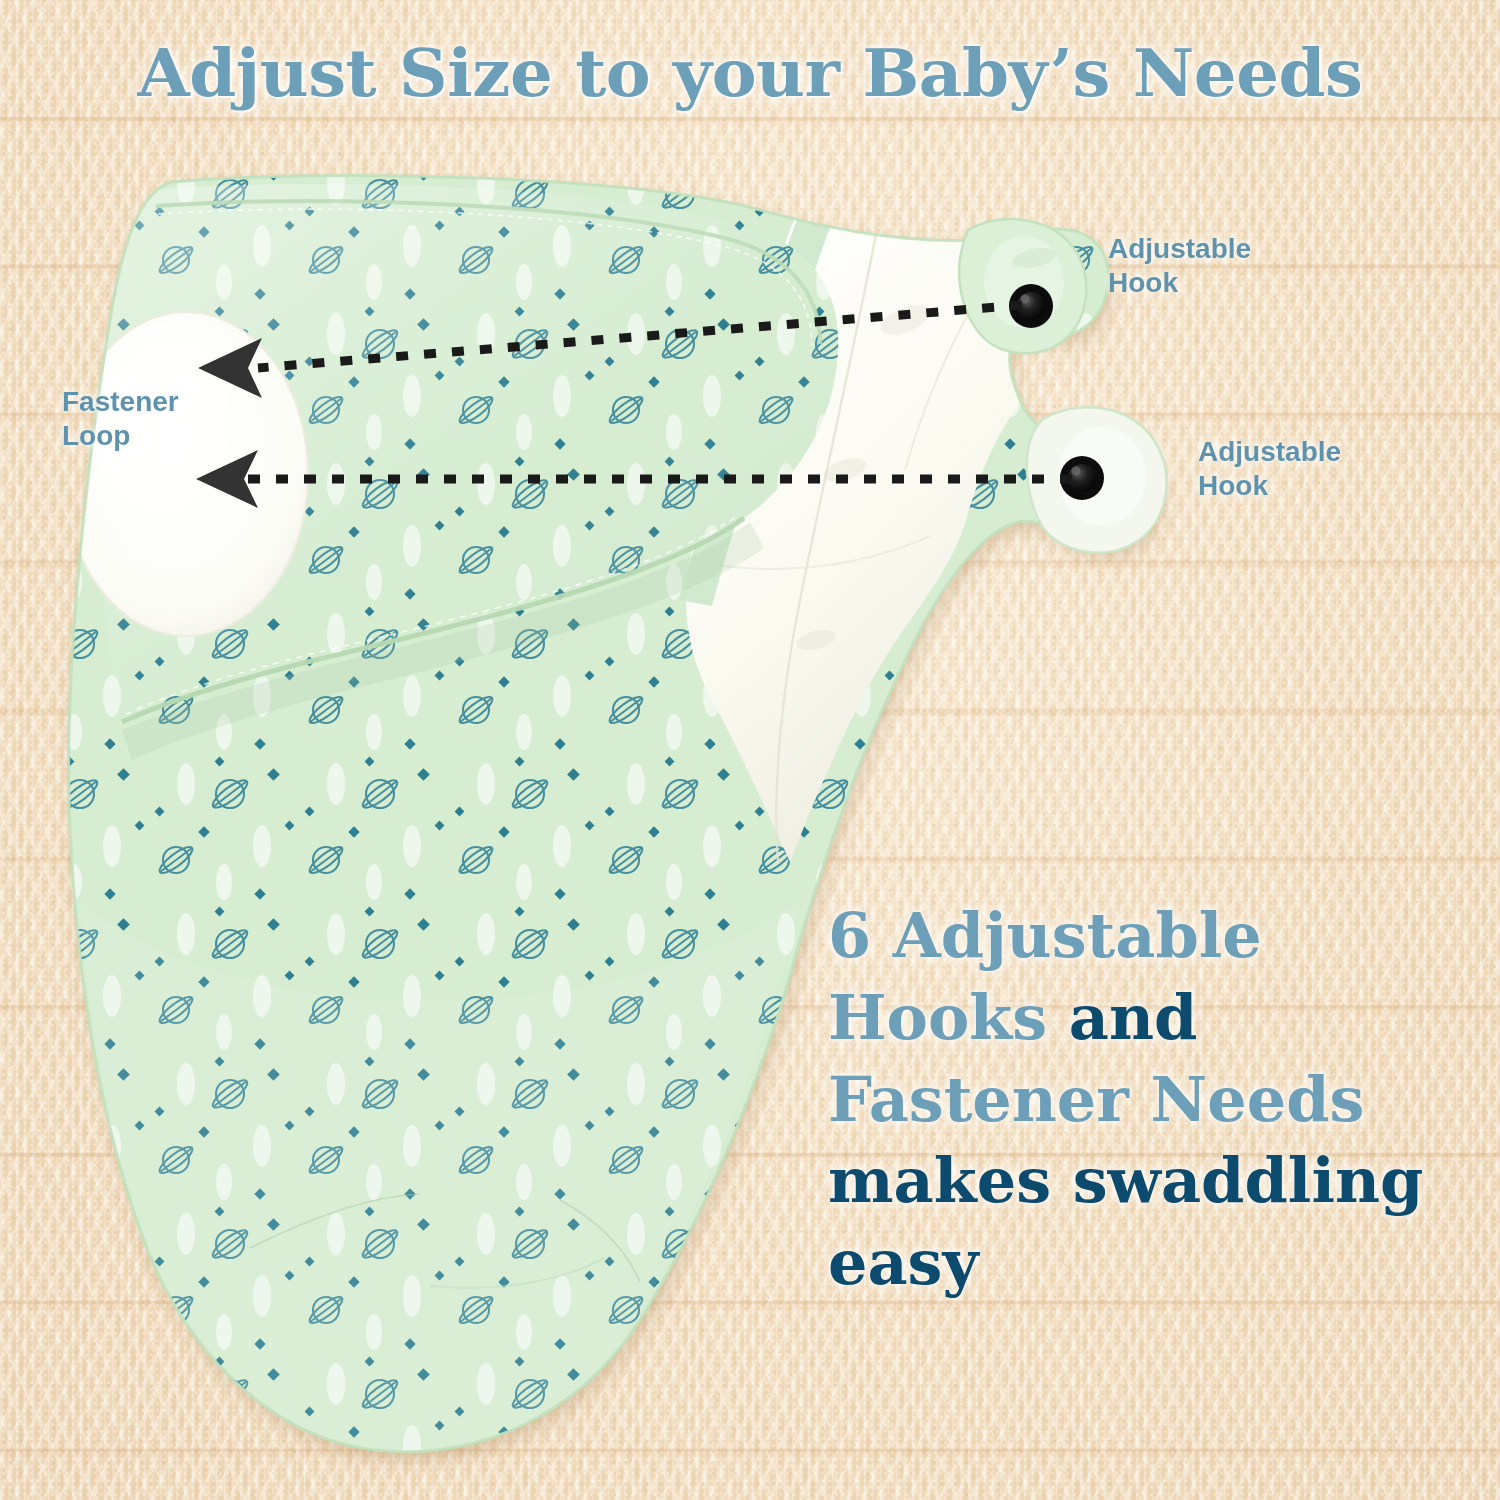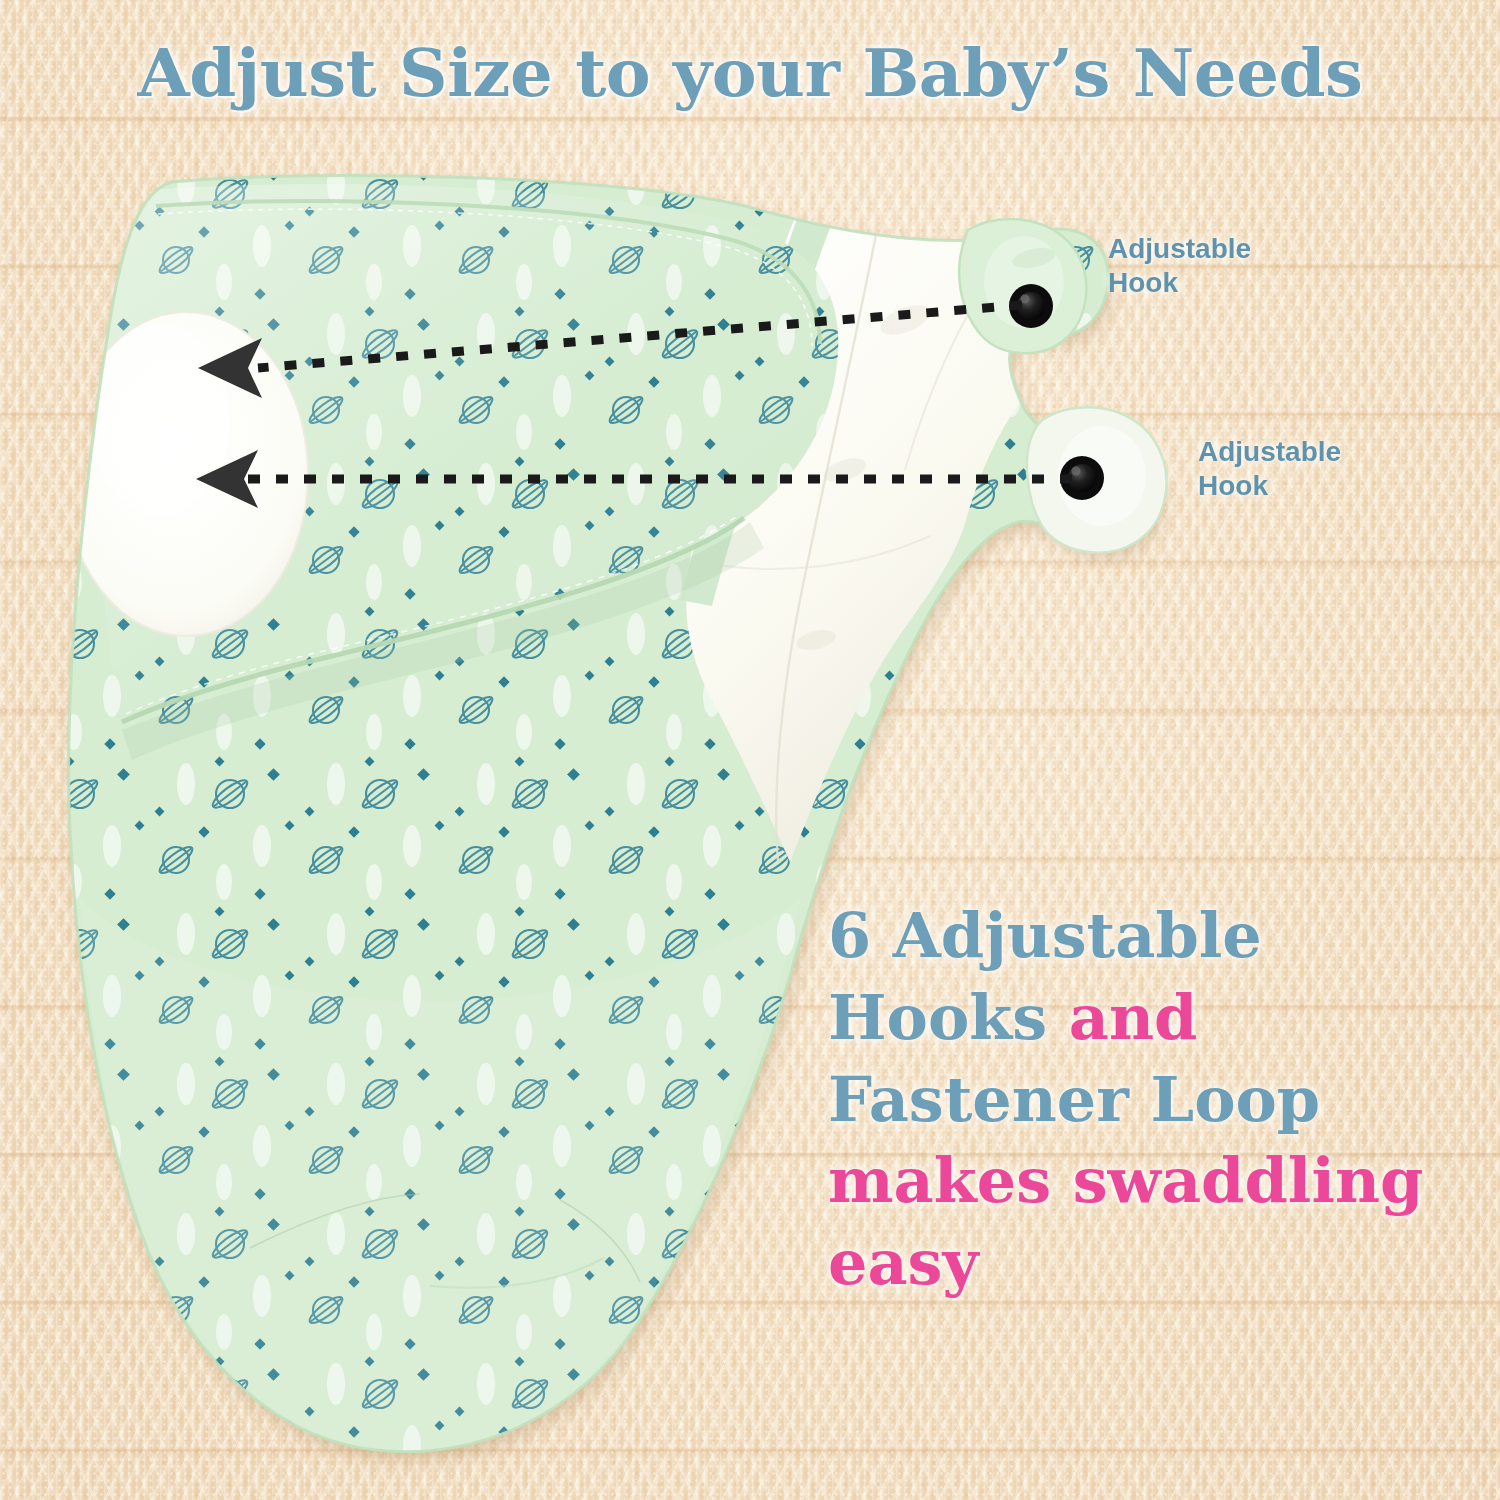--- a/index.html
+++ b/index.html
@@ -108,21 +108,21 @@
     left: 828px;
     width: 640px;
     font-family: "DejaVu Serif", "Liberation Serif", serif;
     font-weight: bold;
     font-size: 62px;
     line-height: 1.32;
     color: #6e9fb8;
     text-shadow: 0 0 6px rgba(255,255,255,.9), 0 0 14px rgba(255,255,255,.65);
     user-select: none;
   }
-  .blurb .lt { color: #ec4899; }
+  .blurb .lt { color: #0c4a6e; }
 
   
   #product { position: absolute; inset: 0; }
   #product svg { display: block; }
 
   
   #leaders { position: absolute; inset: 0; pointer-events: none; }
 </style>
 </head>
 <body>
@@ -370,16 +370,20 @@
   <div class="callout" id="callout-hook-1">
     <div>Adjustable</div>
     <div>Hook</div>
   </div>
 
   <div class="callout" id="callout-hook-2">
     <div>Adjustable</div>
     <div>Hook</div>
   </div>
 
-
-  <div class="blurb"><span>6 Adjustable Hooks </span><span class="lt">and </span><span>Fastener Loop </span><span class="lt">makes swaddling easy</span></div>
+  <div class="callout" id="callout-loop">
+    <div>Fastener</div>
+    <div>Loop</div>
+  </div>
+
+  <div class="blurb"><span>6 Adjustable Hooks </span><span class="lt">and </span><span>Fastener Needs </span><span class="lt">makes swaddling easy</span></div>
 
 </div>
 
 </body></html>

